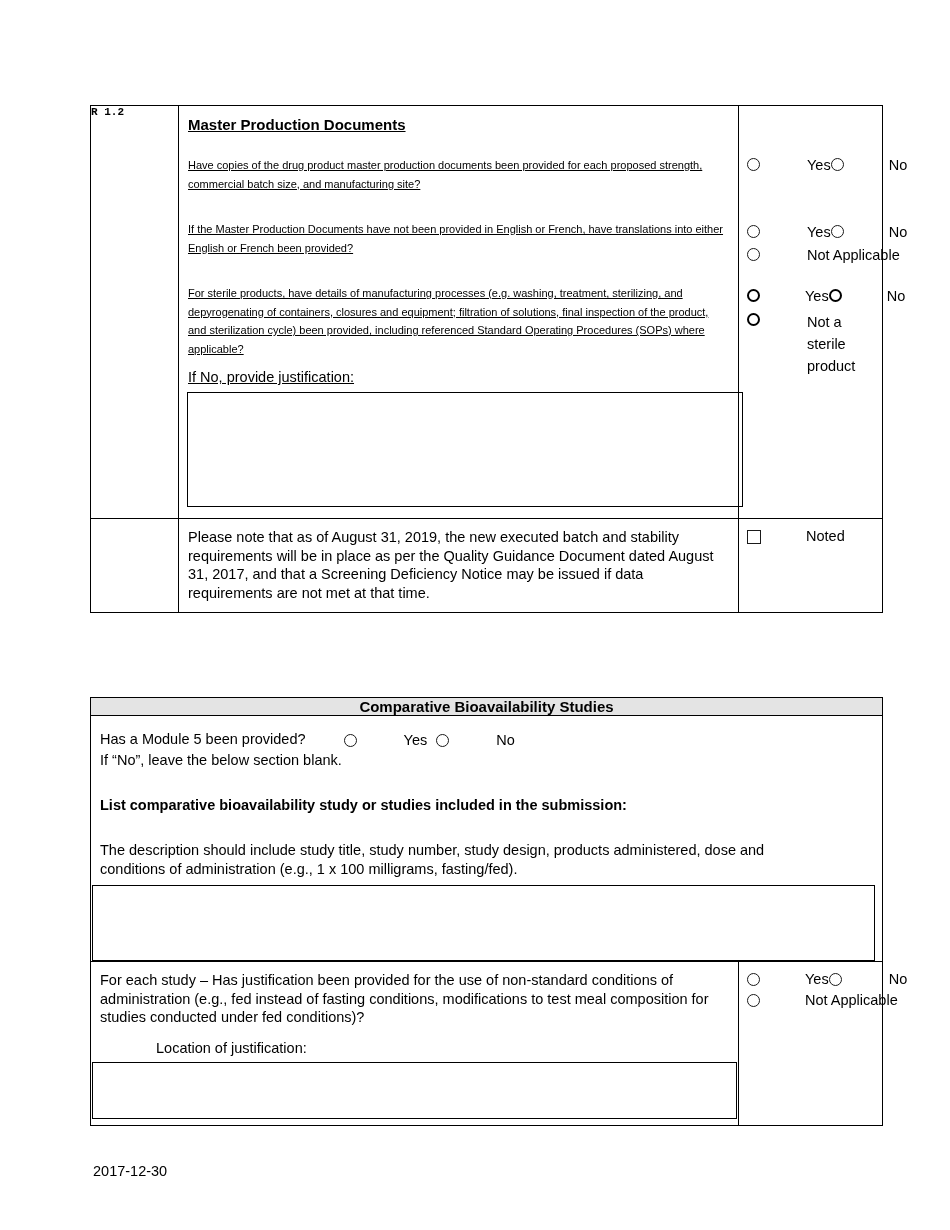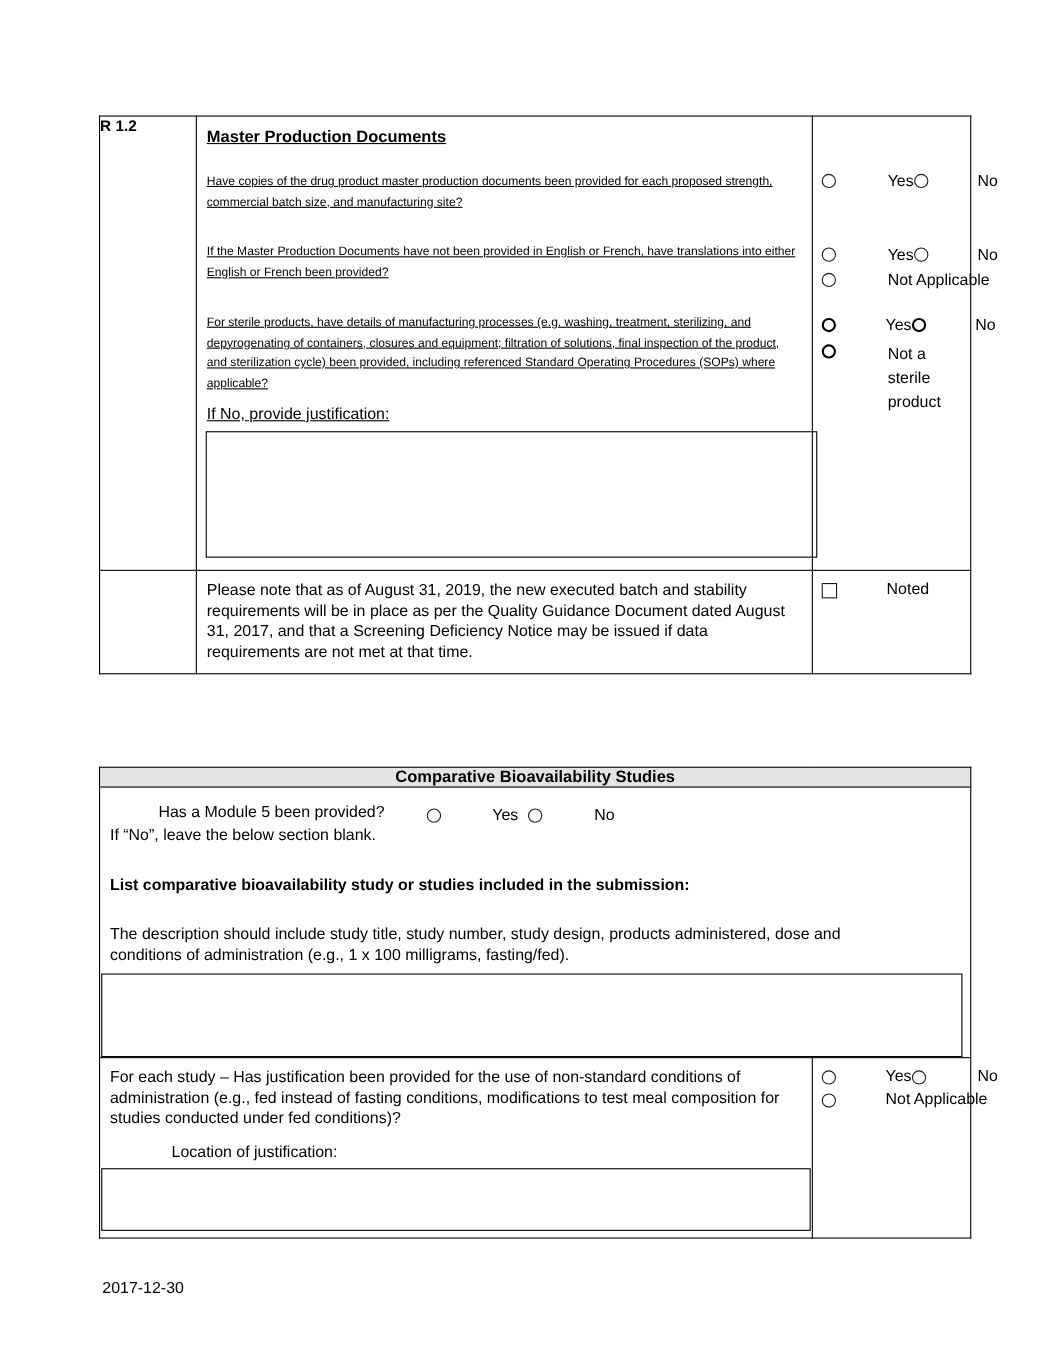--- a/index.html
+++ b/index.html
@@ -48,23 +48,24 @@
     top: 105px;
     width: 792px;
   }
   #table-r12 .c-code   { width: 88px; }
   #table-r12 .c-body   { width: 560px; }
   #table-r12 .c-answer { width: 144px; }
 
   .cell-pad { padding: 10px 7px 8px 9px; text-decoration: underline; }
 
   .code-label {
-    font-size: 14px;
+    font-size: 11px;
     font-weight: bold;
     padding: 10px 6px 6px 10px;
+    font-family: Liberation Mono, monospace;
   }
   .section-title {
     font-size: 15px;
     font-weight: bold;
     margin: 0 0 22px 0;
     line-height: 18px;
   }
   .q-text {
     font-size: 11px;
     line-height: 18.5px;
@@ -161,23 +162,22 @@
   }
   .bio-body { padding: 0; }
   .bio-inner { padding: 14px 14px 0 9px; }
   .bio-line {
     font-size: 14.5px;
     line-height: 19px;
     margin: 0;
   }
   .bio-q-row {
     display: flex;
-    align-items: flex-end;
+    align-items: center;
     gap: 0;
-    margin-left: 44px;
   }
   .bio-q-label { margin-right: 38px; }
   .bio-strong {
     font-weight: bold;
     font-size: 14.5px;
     line-height: 19px;
     margin: 0;
   }
   .c-bio-left   { width: 648px; }
   .c-bio-right  { width: 144px; }

